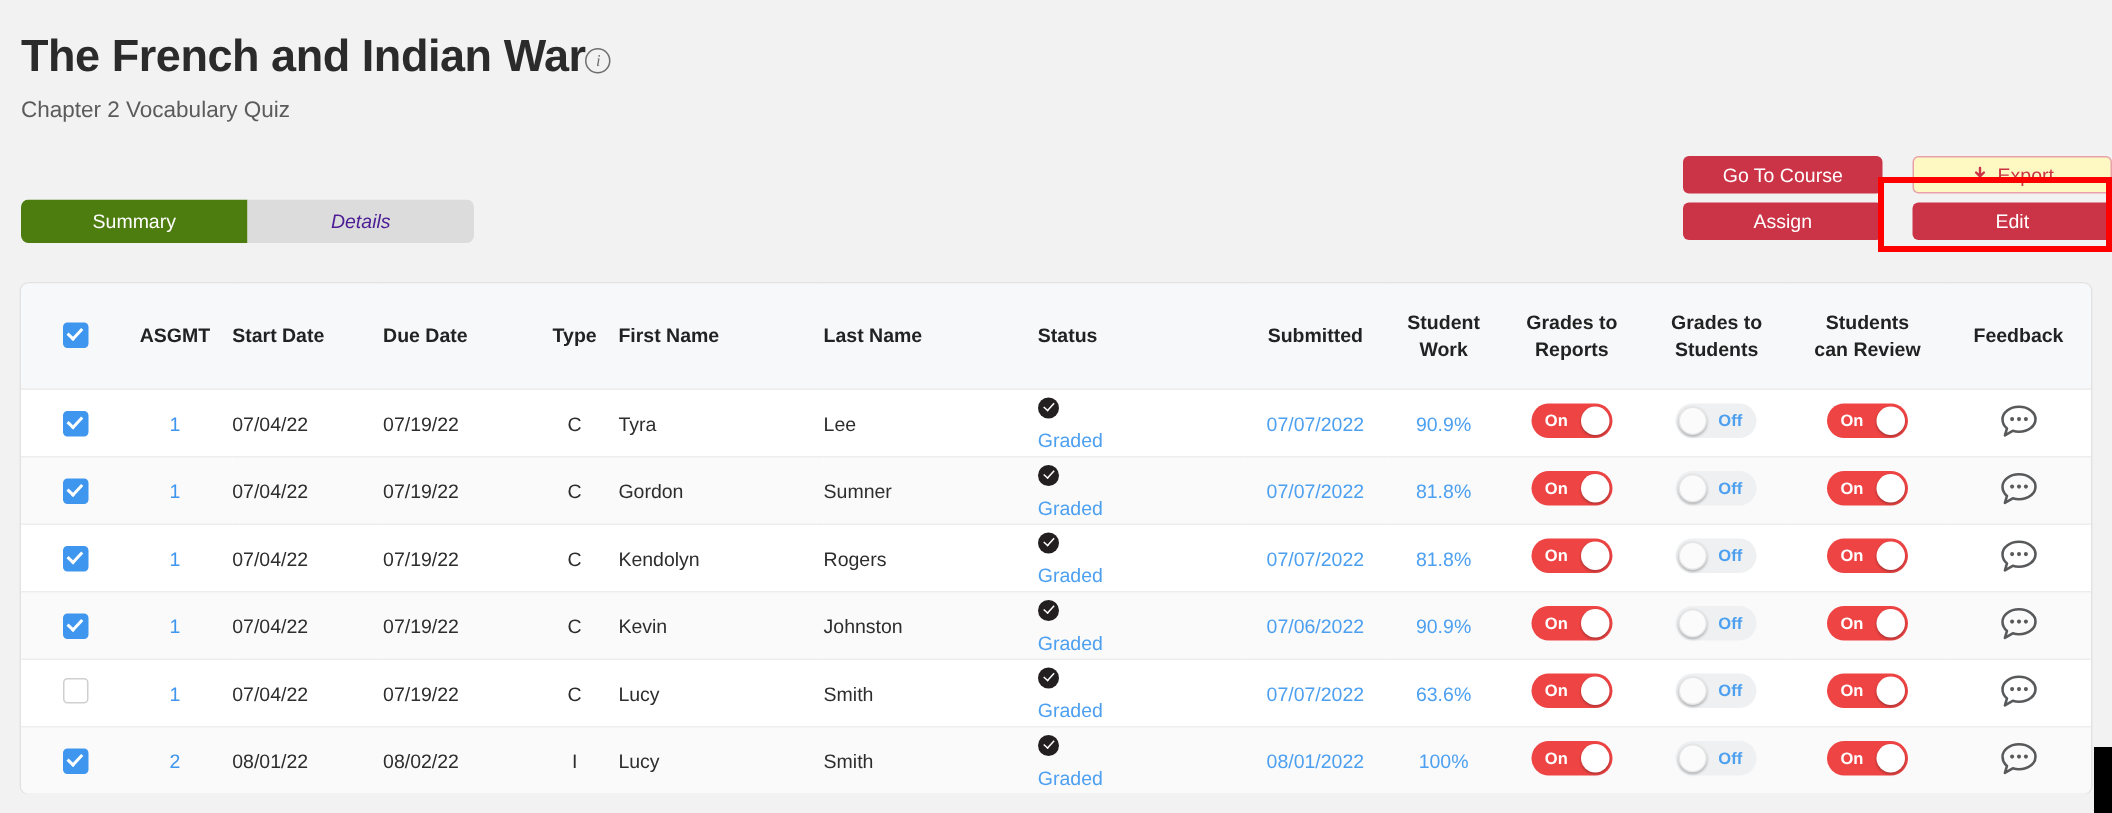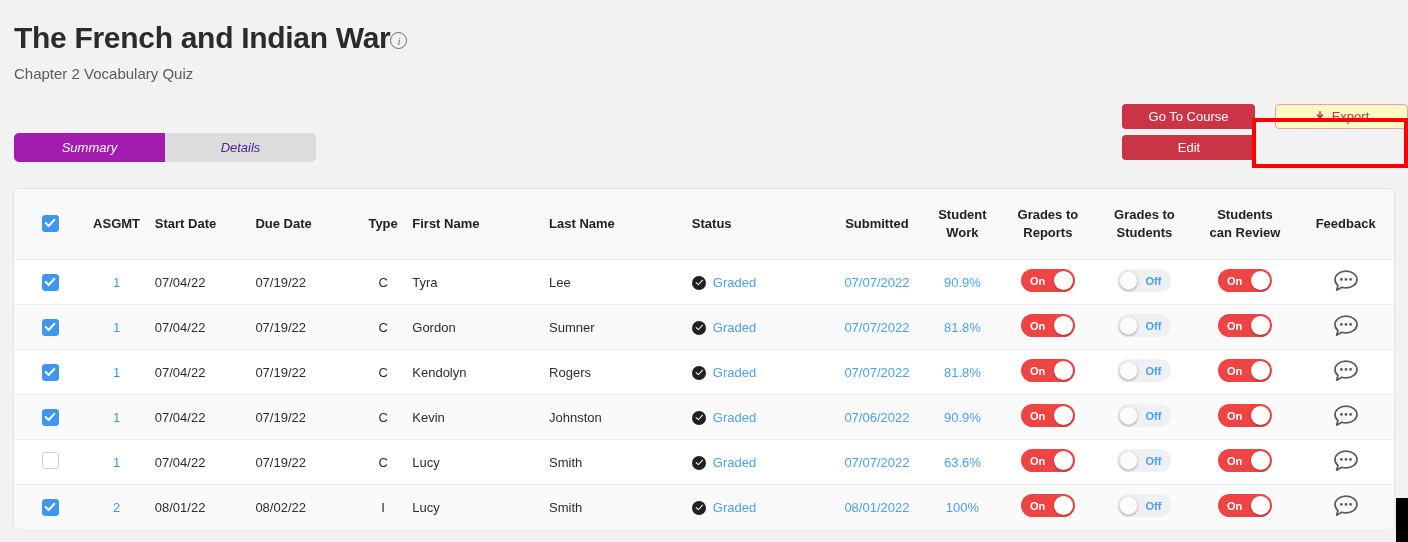--- a/index.html
+++ b/index.html
@@ -120,23 +120,22 @@
   }
   .tab {
     flex: 1;
     display: flex;
     align-items: center;
     justify-content: center;
     font-size: 13px;
     cursor: pointer;
   }
   .tab-active {
-    background: #a21caf;
+    background: #4d7c0f;
     color: #ffffff;
-    font-style: italic;
   }
   .tab-inactive {
     background: #dcdcdc;
     color: #4c1d95;
     font-style: italic;
   }
 
   
   .table-card {
     position: absolute;
@@ -225,22 +224,23 @@
     border: 1px solid #cfcfcf;
   }
 
   
   .link { color: #4da0f0; cursor: pointer; }
   .link-strong { color: #3f96ee; cursor: pointer; }
 
   
   .status {
     display: inline-flex;
-    align-items: flex-end;
+    align-items: flex-start;
     gap: 7px;
+    flex-direction: column;
   }
   .check-badge {
     width: 14px; height: 14px;
     border-radius: 50%;
     background: #231f20;
     display: inline-flex;
     align-items: center;
     justify-content: center;
     flex: none;
   }
@@ -328,20 +328,21 @@
       <span class="dl-icon">
         <svg width="12" height="12" viewBox="0 0 12 12">
           <path d="M6 0.8 L6 6.2 M3.4 4 L6 6.6 L8.6 4" stroke="#cb3346" stroke-width="1.6" fill="none" stroke-linecap="round" stroke-linejoin="round"></path>
           <rect x="1.6" y="8.4" width="8.8" height="2.4" fill="#cb3346"></rect>
         </svg>
       </span>
       <span>Export</span>
     </div>
   </div>
   <div class="actions-row">
+    <div class="btn btn-primary">Assign</div>
     <div class="btn btn-primary">Edit</div>
   </div>
 </div>
 <div class="annotation-box"></div>
 
 <div class="tabs">
   <div class="tab tab-active">Summary</div>
   <div class="tab tab-inactive">Details</div>
 </div>
 

